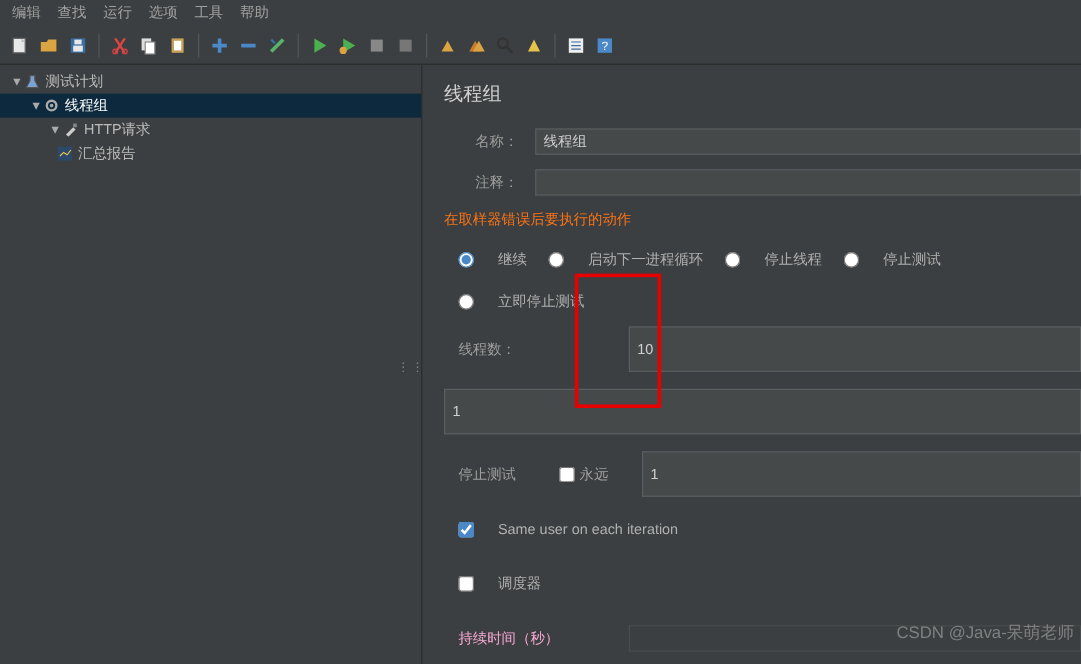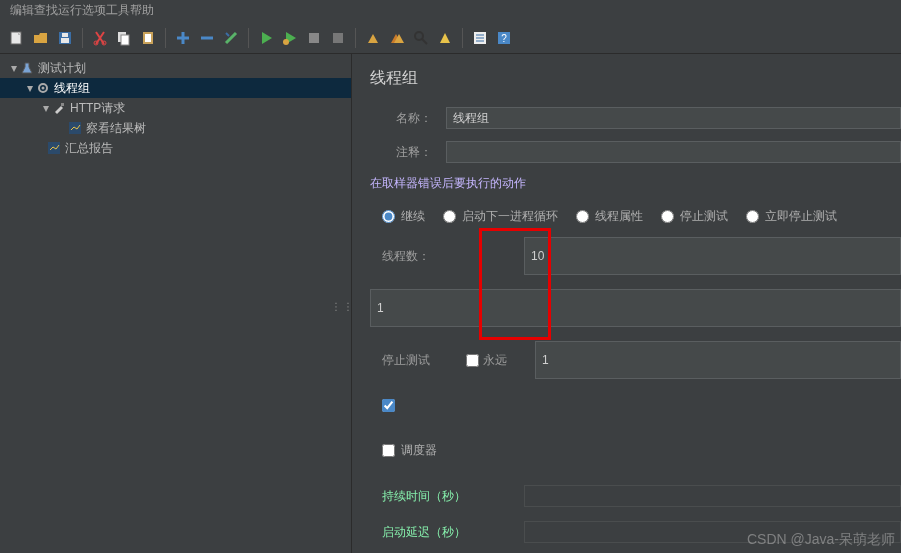--- a/index.html
+++ b/index.html
@@ -6,21 +6,21 @@
     body {
       background: #3c3f41;
       color: #bbbbbb;
       font-size: 12px;
       width: 901px; height: 553px;
       overflow: hidden;
       position: relative;
     }
     .menubar {
       display: flex;
-      gap: 0;
+      gap: 14px;
       padding: 2px 10px 4px 10px;
       font-size: 12px;
       color: #a0a0a0;
     }
     .menubar > span { cursor: default; }
     .toolbar {
       display: flex;
       align-items: center;
       padding: 4px 6px;
       gap: 2px;
@@ -93,32 +93,32 @@
     input[type="text"].field {
       flex: 1;
       background: #45494a;
       border: 1px solid #5a5e60;
       color: #d0d0d0;
       height: 22px;
       padding: 0 6px;
       font-size: 12px;
     }
     .section-title {
-      color: #c4b5fd;
+      color: #f97316;
       margin: 10px 0 10px 0;
     }
     .radio-row, .check-row {
       display: flex;
       align-items: center;
       gap: 18px;
       padding: 6px 0 12px 12px;
       flex-wrap: wrap;
     }
     .radio-opt, .check-opt {
-      display: flex; align-items: center; gap: 6px;
+      display: flex; align-items: center; gap: 20px;
       color: #b0b0b0;
     }
     input[type="radio"], input[type="checkbox"] {
       accent-color: #4a88c7;
       width: 13px; height: 13px;
     }
     .prop-row {
       display: flex; align-items: center;
       margin-bottom: 14px;
       gap: 24px;
@@ -140,26 +140,26 @@
     .checkbox-inline { display: flex; align-items: center; gap: 4px; margin-right: 4px; color:#9e9e9e; }
     .highlight-box {
       position: absolute;
       border: 3px solid #e60000;
       pointer-events: none;
       left: 479px; top: 228px;
       width: 72px; height: 112px;
     }
     .watermark {
       position: absolute;
-      right: 6px; bottom: 4px;
+      right: 6px; bottom: 16px;
       color: #aaaaaa;
       font-size: 14px;
       opacity: .6;
     }
-    .disabled-label { color: #86efac; }
+    .disabled-label { color: #f9a8d4; }
     .disabled-input {
       background: #3c3f41; border: 1px solid #4a4d4e; height: 22px; flex:1;
     }
     svg { display: block; }
   </style>
 </head>
 <body>
 
 <div class="menubar">
   <span>编辑</span>
@@ -314,29 +314,20 @@
     <div class="tree-row" style="padding-left:40px">
       <span class="tw">▾</span>
       <span class="tree-icon">
           <svg width="12" height="12">
             <path d="M2 10 L8 4 L10 6 L4 12 Z" fill="#ccc"></path>
             <rect x="8" y="1" width="3" height="3" fill="#888"></rect>
           </svg>
         </span>
       <span>HTTP请求</span>
     </div>
-    <div class="tree-row" style="padding-left:68px">
-      <span class="tree-icon">
-          <svg width="12" height="12">
-            <rect width="12" height="12" fill="#2b4a6b"></rect>
-            <path d="M2 8 L5 5 L8 7 L11 3" stroke="#e8c34a" fill="none"></path>
-          </svg>
-        </span>
-      <span>察看结果树</span>
-    </div>
     <div class="tree-row" style="padding-left:47px">
       <span class="tree-icon">
           <svg width="12" height="12">
             <rect width="12" height="12" fill="#2b4a6b"></rect>
             <path d="M2 8 L5 5 L8 7 L11 3" stroke="#e8c34a" fill="none"></path>
           </svg>
         </span>
       <span>汇总报告</span>
     </div>
     <div class="splitter-grip">⋮⋮</div>
@@ -358,21 +349,21 @@
       <label class="radio-opt">
           <input type="radio" name="err" checked="" style="">
           <span>继续</span>
         </label>
       <label class="radio-opt">
           <input type="radio" name="err" style="">
           <span>启动下一进程循环</span>
         </label>
       <label class="radio-opt">
           <input type="radio" name="err" style="">
-          <span>线程属性</span>
+          <span>停止线程</span>
         </label>
       <label class="radio-opt">
           <input type="radio" name="err" style="">
           <span>停止测试</span>
         </label>
       <label class="radio-opt">
           <input type="radio" name="err" style="">
           <span>立即停止测试</span>
         </label>
     </div>
@@ -390,20 +381,21 @@
       <label class="checkbox-inline">
           <input type="checkbox" style="">
           <span>永远</span>
         </label>
       <input type="text" class="prop-field" value="1" style="">
     </div>
 
     <div class="check-row" style="padding-left:12px; gap:6px; flex-direction:column; align-items:flex-start;">
       <label class="check-opt">
           <input type="checkbox" checked="" style="">
+          <span>Same user on each iteration</span>
         </label>
       <label class="check-opt" style="margin-top:24px">
           <input type="checkbox" style="">
           <span>调度器</span>
         </label>
     </div>
 
     <div class="prop-row" style="margin-top:14px">
       <div class="prop-label disabled-label">持续时间（秒）</div>
       <div class="disabled-input"></div>

